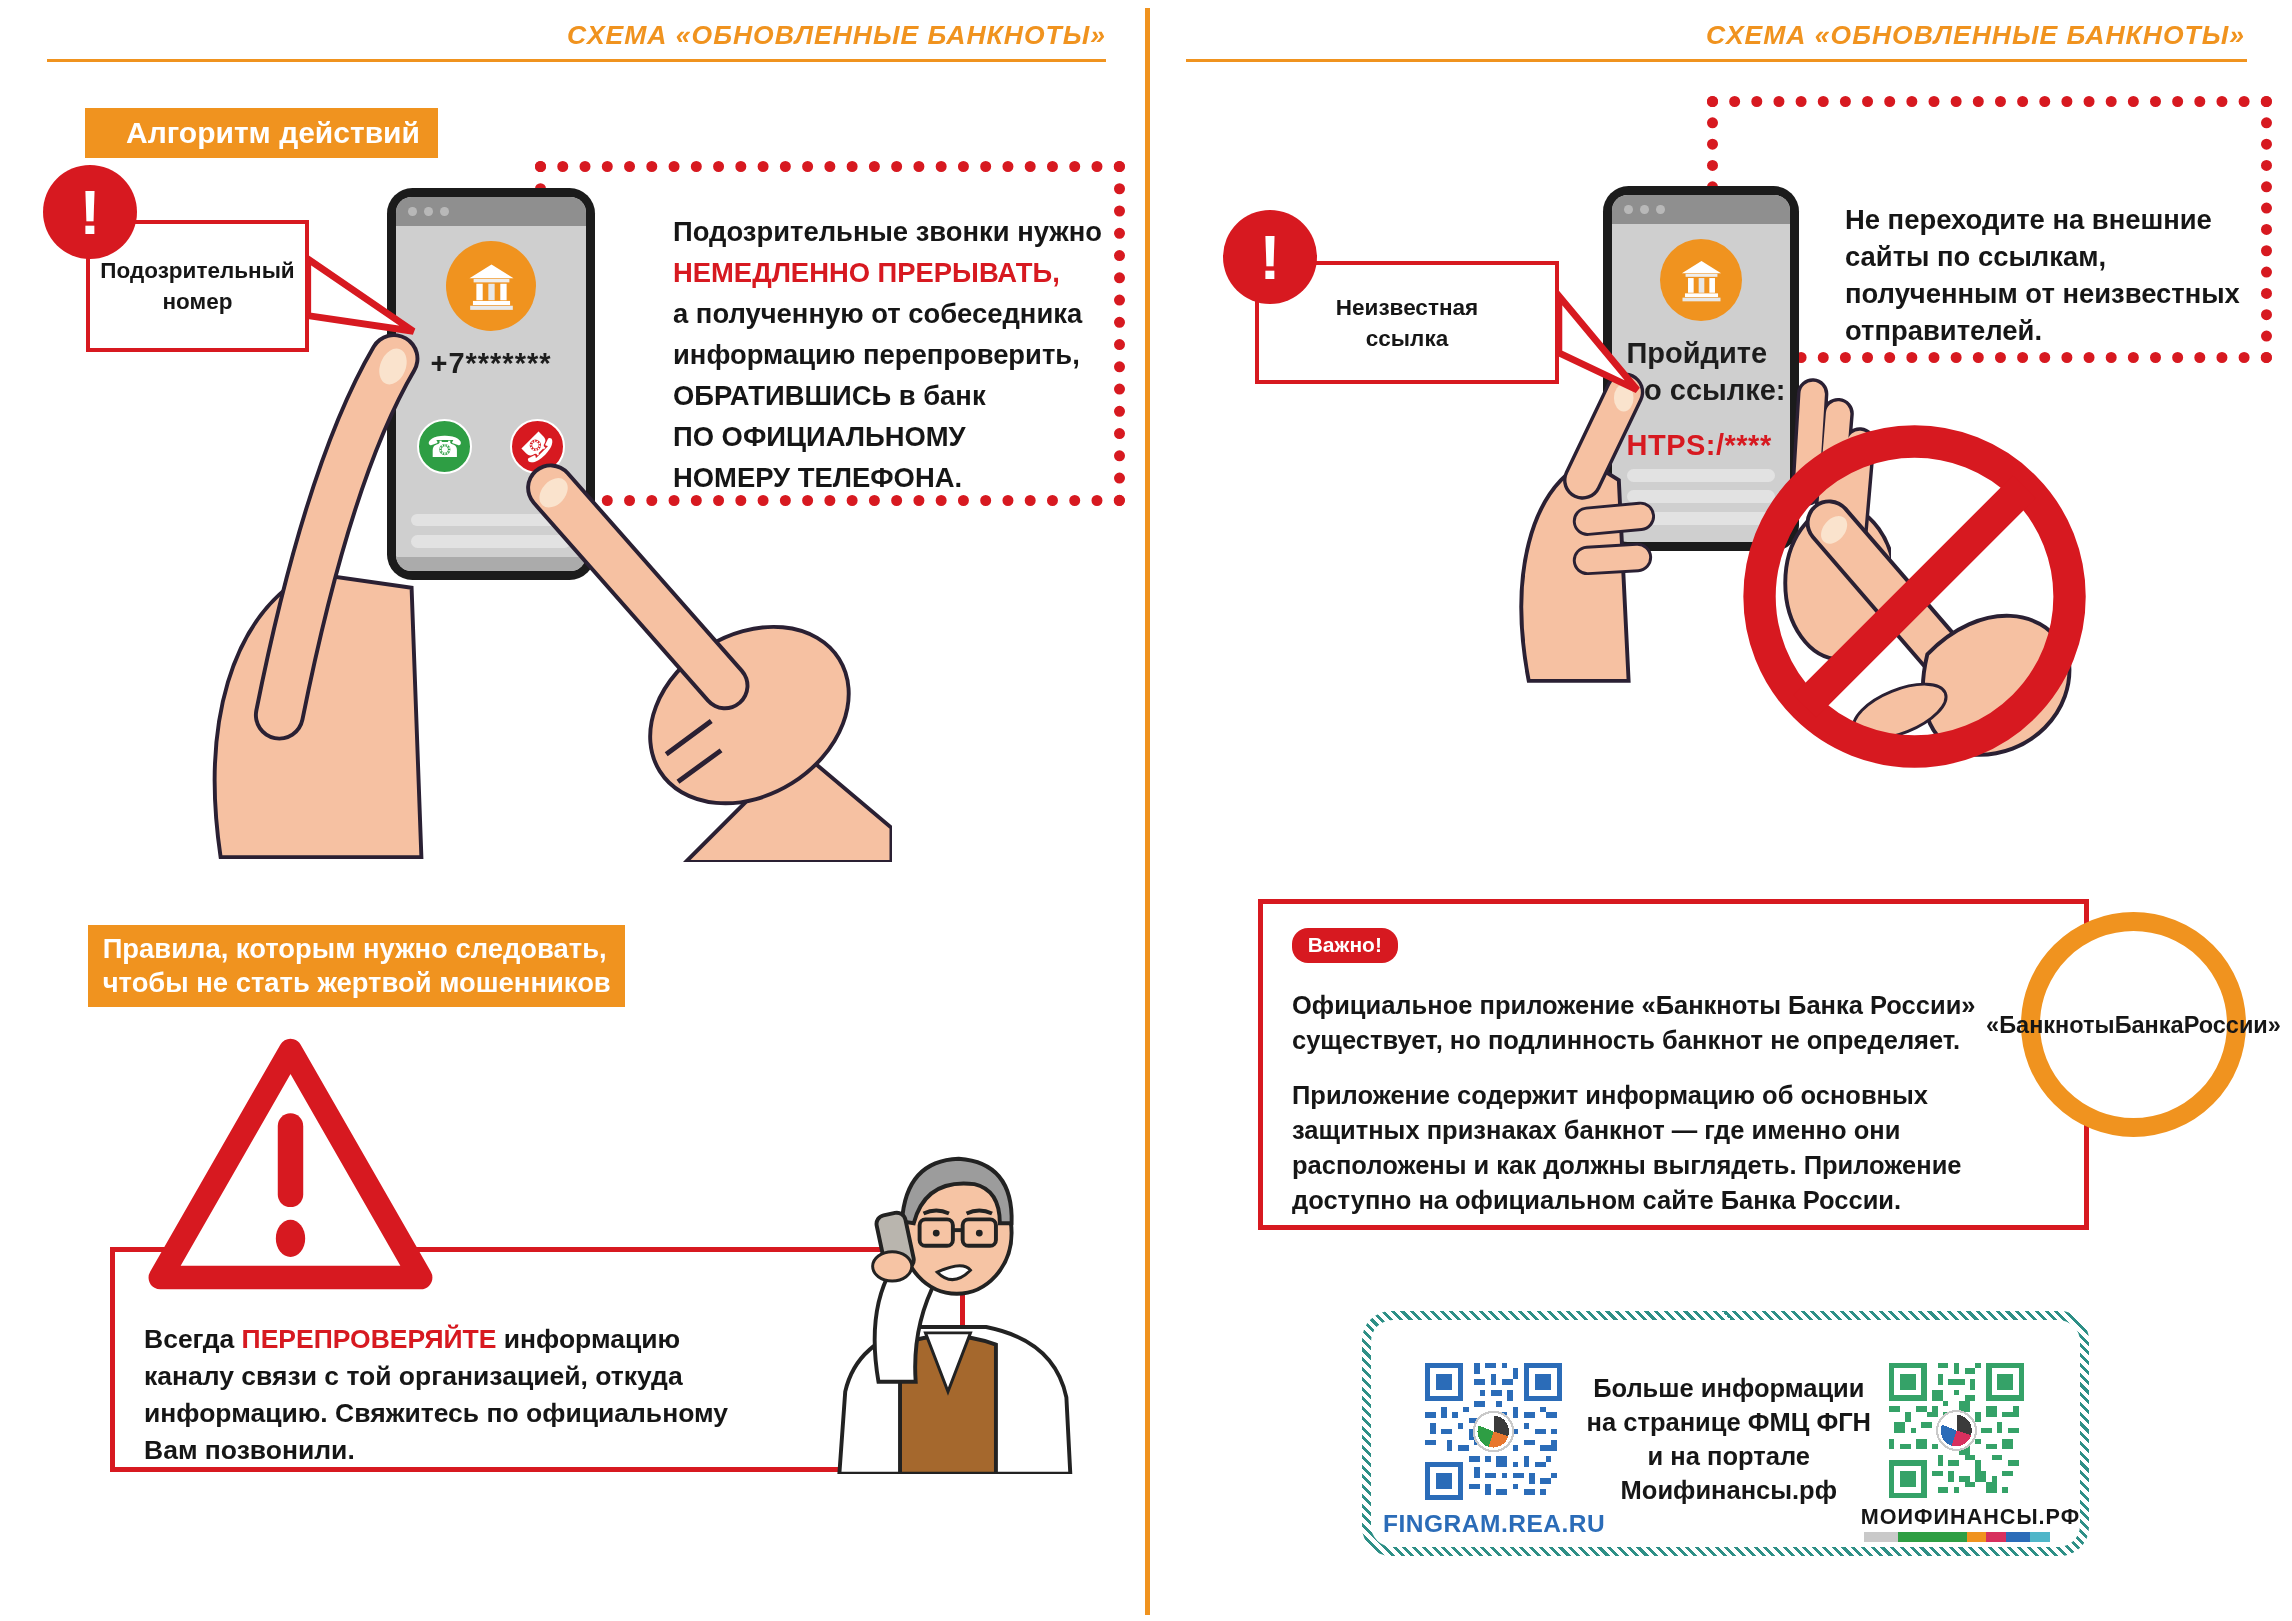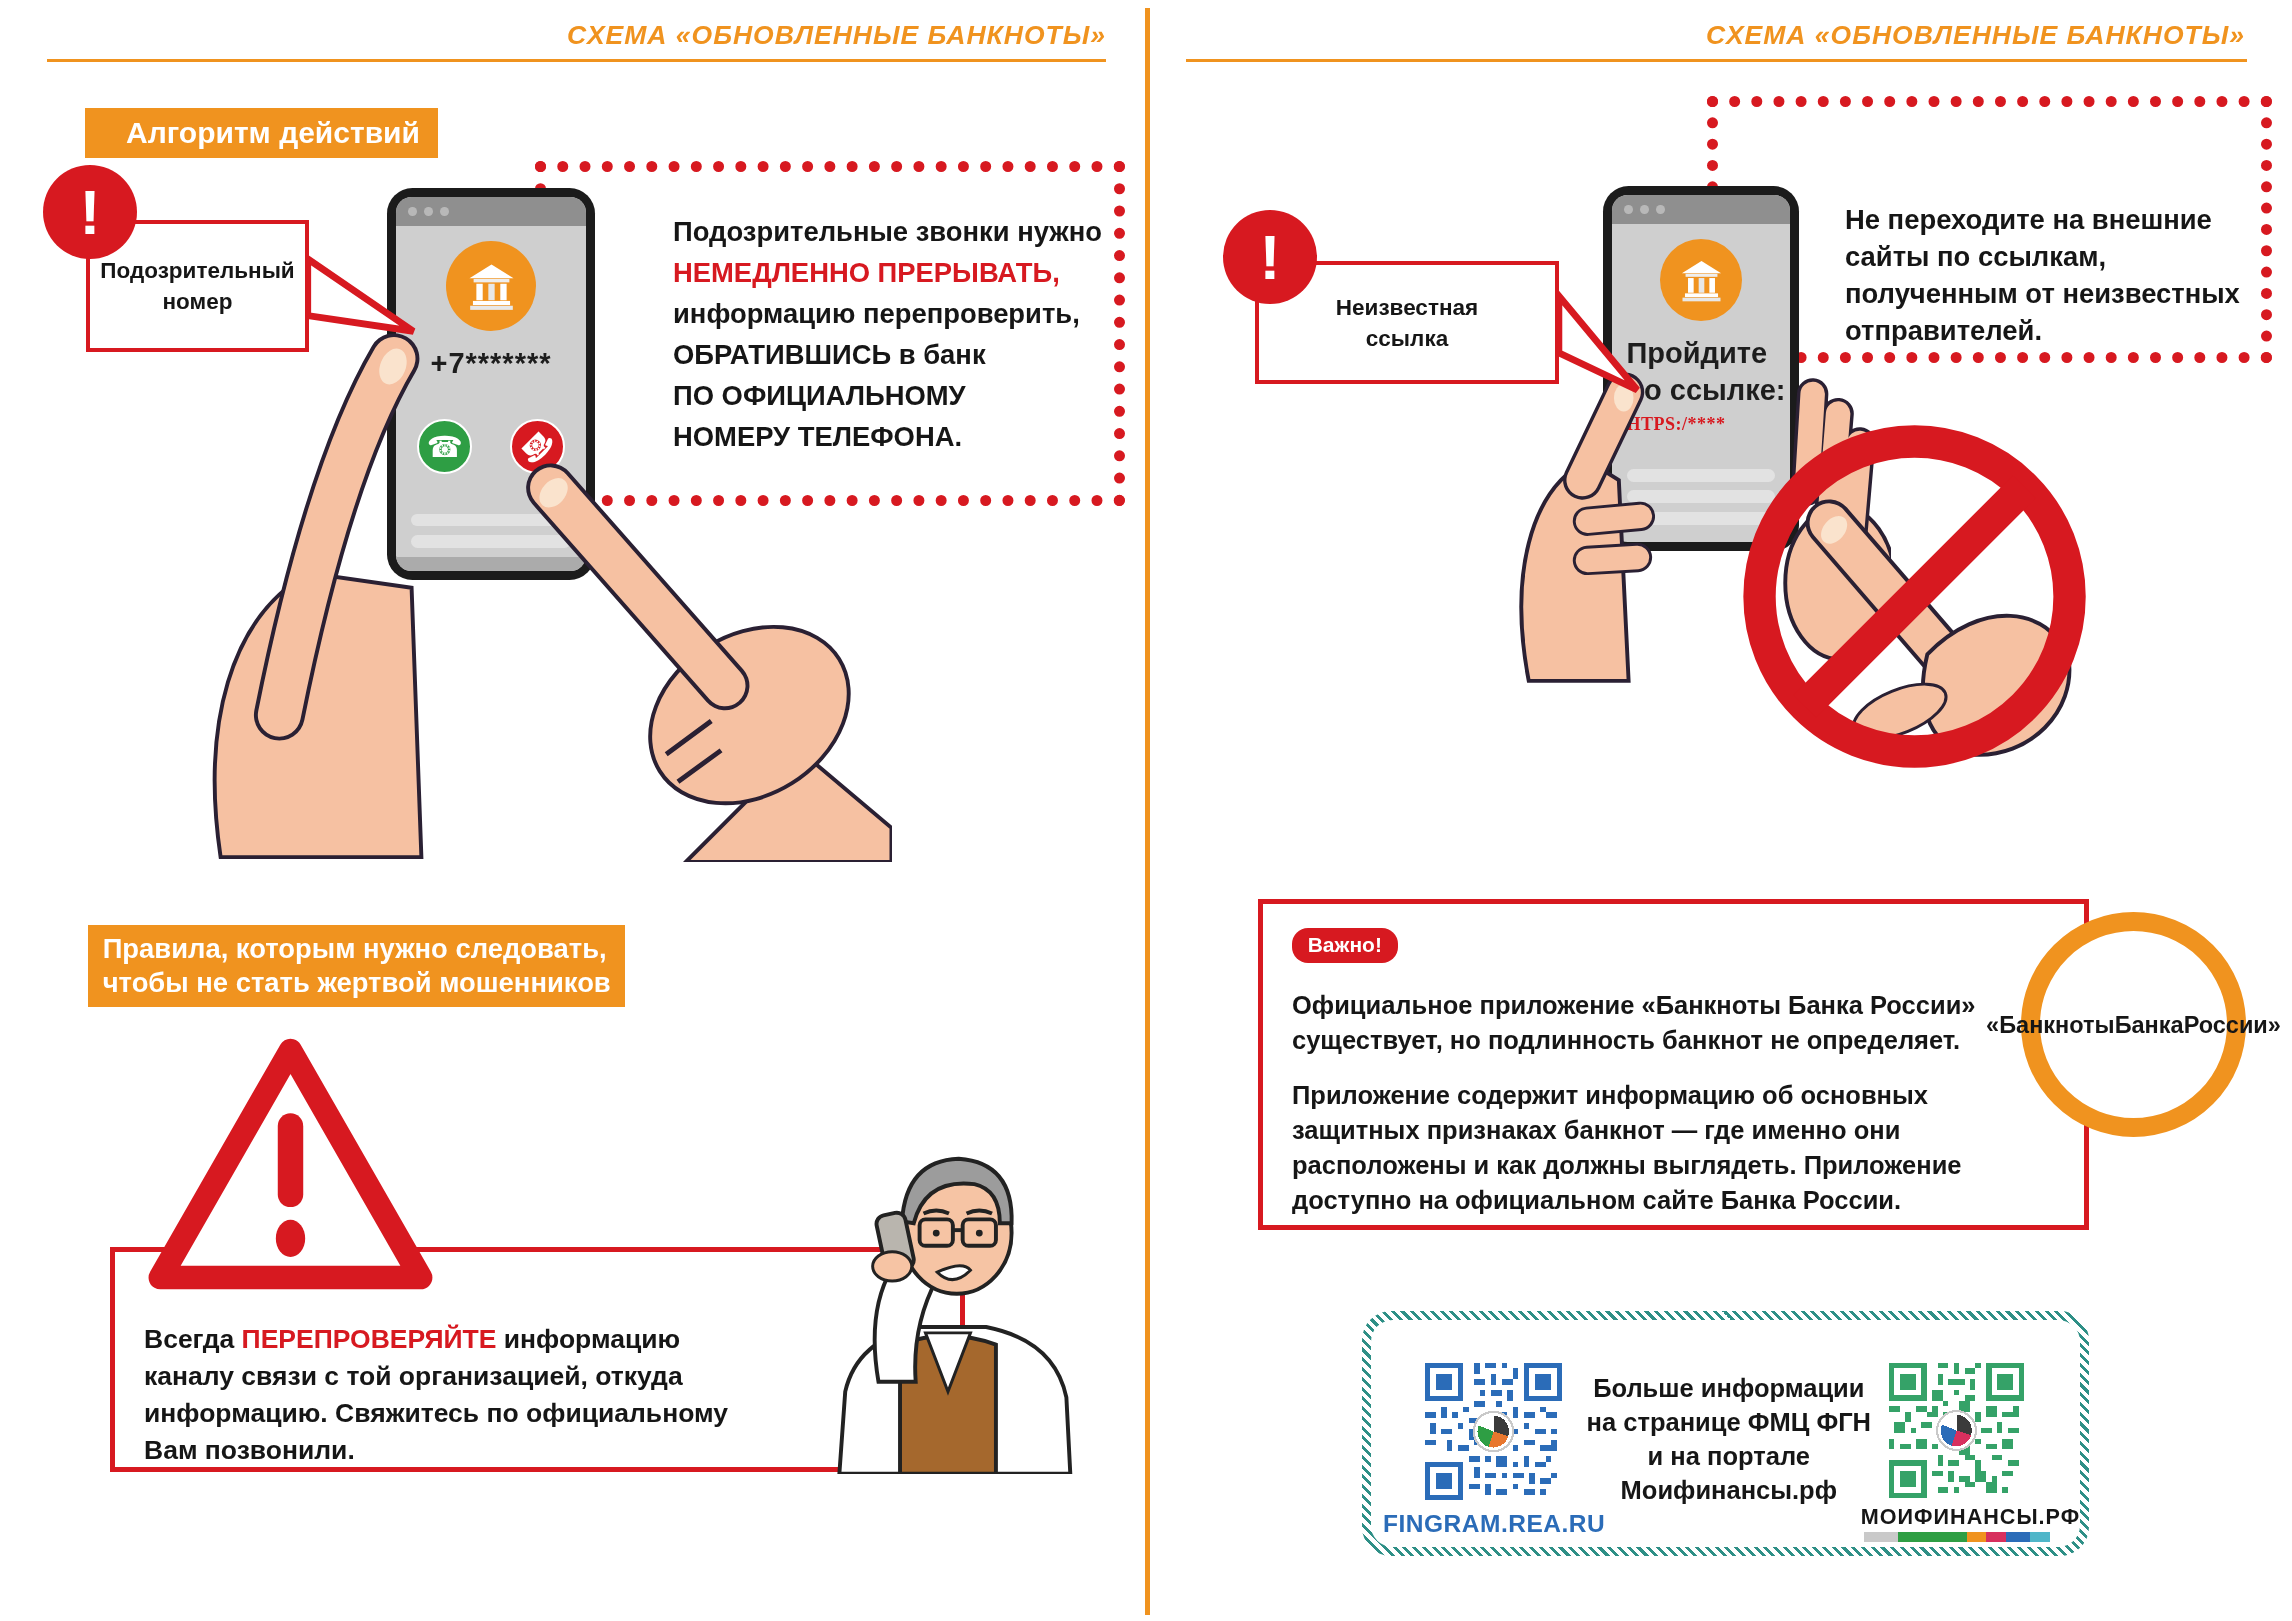--- a/index.html
+++ b/index.html
@@ -40,36 +40,37 @@
   .appcircle{border:19.6px solid #F0931F;background:#fff;border-radius:50%;box-sizing:border-box;z-index:5;
         display:flex;flex-direction:row;align-items:center;justify-content:center;text-align:center;
         font-weight:bold;color:#161616;font-size:23.5px;line-height:28px;}
   .qrpanel{border-radius:29px;background:repeating-linear-gradient(45deg,#2E8F86 0 2.9px,#ffffff 2.9px 6.9px);padding:8.8px;box-sizing:border-box;}
   .qrinner{background:#fff;border-radius:21.6px;width:100%;height:100%;position:relative;box-sizing:border-box;}
   .qrlabel1{color:#2B6CB8;font-weight:bold;font-size:24.5px;text-align:center;letter-spacing:0.5px;}
   .qrlabel2{color:#161616;font-weight:bold;font-size:21.6px;text-align:center;letter-spacing:1px;}
   .qrinfo{font-weight:bold;color:#161616;font-size:25.5px;line-height:34px;text-align:center;}
   .cbar{display:flex;height:9.8px;}
   .scrtxt{font-weight:bold;color:#1d1d1d;font-size:29px;line-height:37px;padding-left:14.7px;margin-top:13.7px;}
-  .scrlink{font-weight:bold;color:#D71920;font-size:18px;padding-left:14.7px;margin-top:5px;letter-spacing:0.5px;font-family:Liberation Serif, serif;}
+  .scrlink{font-weight:bold;color:#D71920;font-size:29px;padding-left:14.7px;margin-top:20px;letter-spacing:0.5px;}
 </style>
 </head>
 <body>
 
 <div class="page">
 
   <div class="abs vdiv" style="left:1145px;top:7.8px;height:1607px;"></div>
 
   <div class="abs hdr" style="left:47px;top:19.6px;width:1059px;">СХЕМА «ОБНОВЛЕННЫЕ БАНКНОТЫ»</div>
   <div class="abs hline" style="left:47px;top:59px;width:1059px;"></div>
 
   <div class="abs dotbox" style="left:535px;top:161px;width:590px;height:345px;">
     <div class="abs notetext" style="left:127px;top:39px;">
       <div>Подозрительные звонки нужно</div>
       <div class="red">НЕМЕДЛЕННО ПРЕРЫВАТЬ,</div>
+      <div>а полученную от собеседника</div>
       <div>информацию перепроверить,</div>
       <div>ОБРАТИВШИСЬ в банк</div>
       <div>ПО ОФИЦИАЛЬНОМУ</div>
       <div>НОМЕРУ ТЕЛЕФОНА.</div>
     </div>
   </div>
 
   <div class="abs phone" style="left:387px;top:188px;width:208px;height:392px;">
     <div class="screen">
       <div class="stripe">

